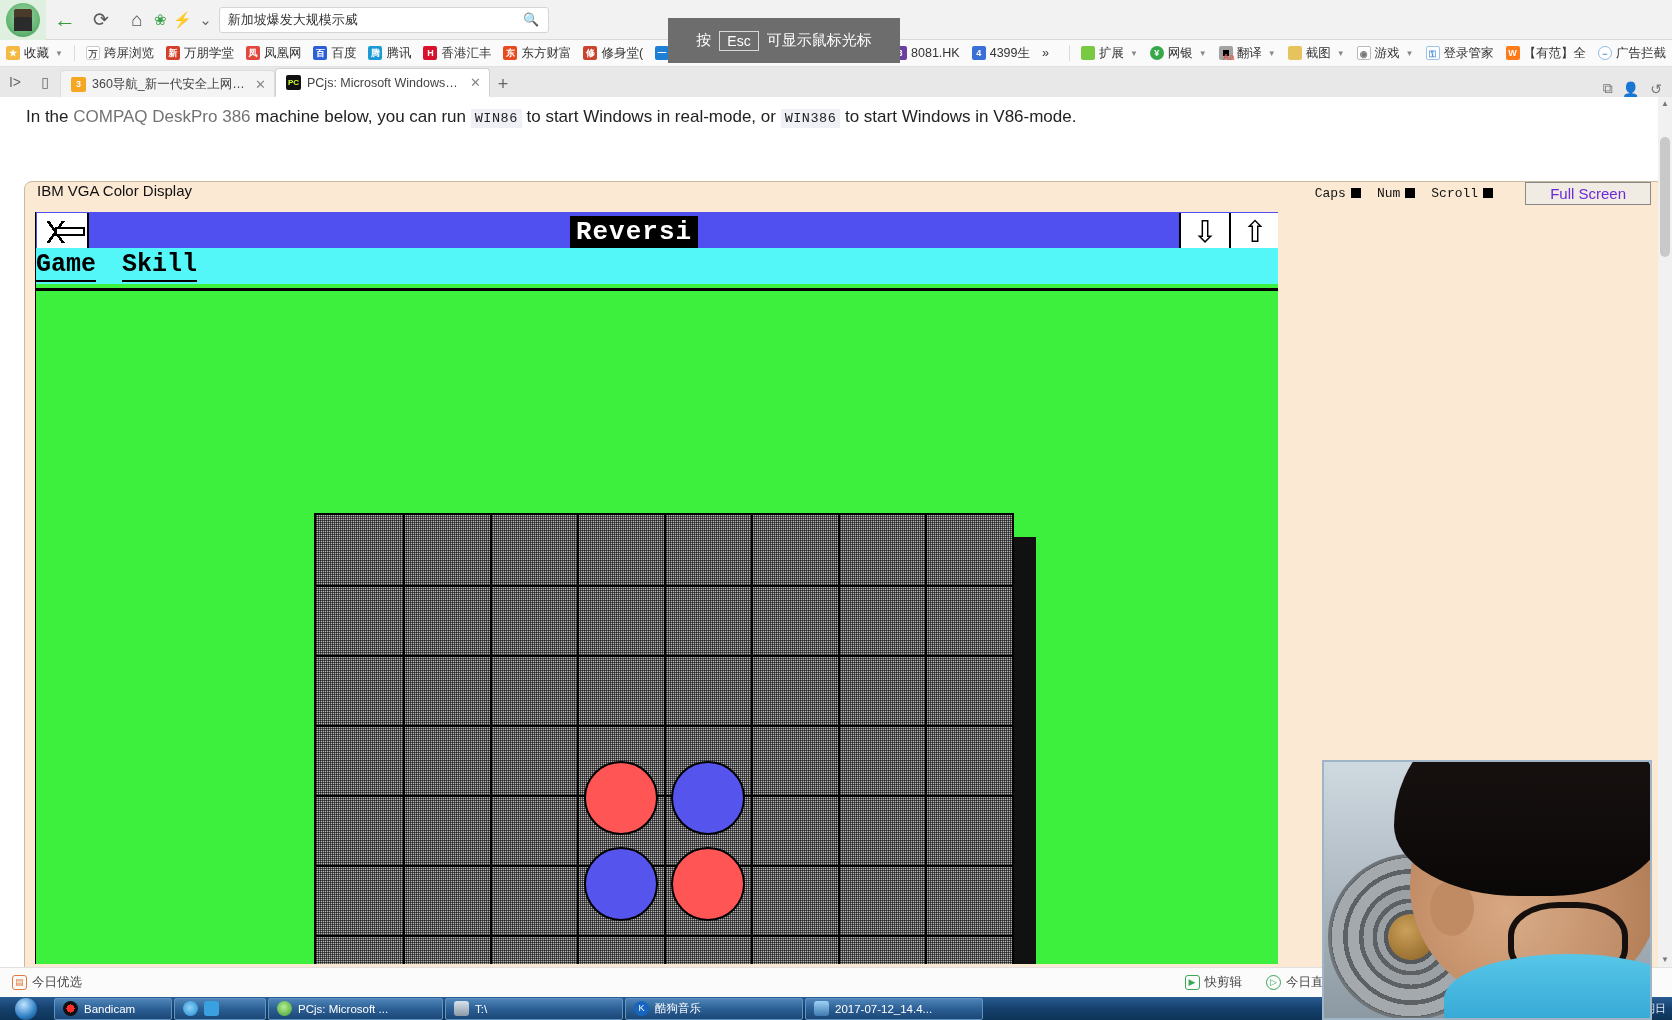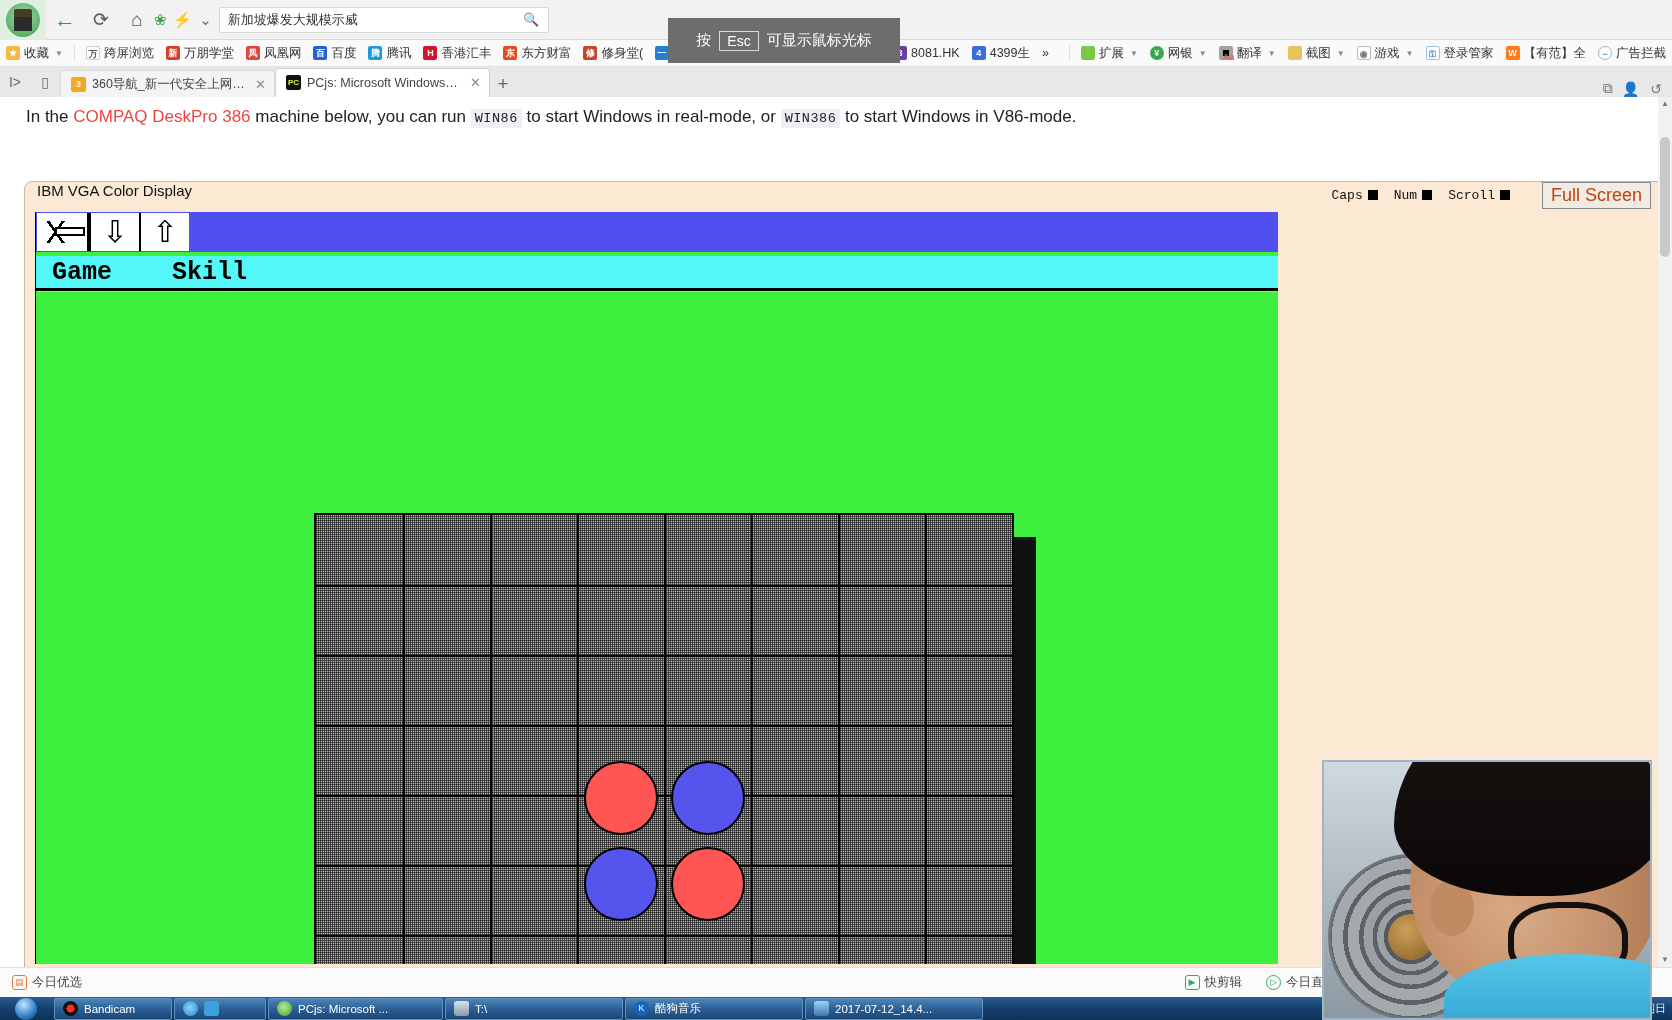--- a/index.html
+++ b/index.html
@@ -63,35 +63,35 @@
             line-height:15px;text-align:center;font-weight:bold;}
   .newtab{ width:26px;height:26px;display:flex;align-items:center;justify-content:center;
            font-size:18px;color:#666;}
   .strip-right{ margin-left:auto; display:flex; align-items:center; gap:10px; padding-right:10px;
                 color:#777; font-size:14px;}
 
   
   .page { position:absolute; top:97px; left:0; width:1672px; height:870px;
           background:#fff; overflow:hidden; }
   .intro { font-size:17px; color:#222; padding:10px 0 0 26px; font-family:"Liberation Sans",sans-serif;}
-  .intro a{ color:#ef4444; text-decoration:none;}
+  .intro a{ color:#737373; text-decoration:none;}
   .intro code{ font-family:"Liberation Mono",monospace; font-size:13.5px; background:#eef0f5;
                padding:2px 4px; color:#222; letter-spacing:0.5px;}
   .h-title { text-align:center; font-size:28px; font-weight:400; color:#1a1a1a; margin-top:19px;
              padding-right:165px;}
 
   .machine { position:absolute; left:24px; top:84px; width:1640px; height:790px;
              background:#fbe9d4; border:1px solid #c9b99f; border-radius:8px 8px 0 0; }
   .mach-head { height:30px; display:flex; align-items:flex-start; padding:0 12px;
                font-size:15px; color:#111; }
   .mach-head .lights{ margin-left:auto; display:flex; align-items:center; gap:16px;
                       font-family:"Liberation Mono",monospace; font-size:13px; color:#111;}
   .led{ display:inline-block; width:10px;height:10px;background:#000;margin-left:5px;vertical-align:-1px;}
-  .fsbtn{ border:1px solid #888; background:#f0ece4; font-size:18px; padding:2px 8px;
-          margin-left:16px; font-family:"Liberation Sans",sans-serif; color:#c2410c;}
+  .fsbtn{ border:1px solid #888; background:#f0ece4; font-size:15px; padding:2px 24px;
+          margin-left:16px; font-family:"Liberation Sans",sans-serif; color:#6d28d9;}
 
   
   .screen { position:absolute; left:10px; top:30px; width:1243px; height:752px;
             background:#3ef03e; overflow:hidden; border-left:1px solid #000; }
 
   .w-title { position:absolute; left:0; top:0; width:1243px; height:40px; background:#5050f0;
              display:flex; align-items:center; }
   .sysmenu { width:52px; height:38px; background:#fff; border-right:2px solid #000;
              position:relative; flex:none; margin:1px 0 1px 1px;}
   .sysmenu::before{ content:""; position:absolute; left:7px; top:8px; width:24px; height:22px;
@@ -100,22 +100,22 @@
           linear-gradient(55deg, transparent 45%, #000 45%, #000 53%, transparent 53%);}
   .sysmenu .bar{ position:absolute; left:18px; top:14px; width:30px; height:9px;
                  background:#fff; border:2px solid #000;}
   .w-title .tt{ flex:1; text-align:center; }
   .w-title .tt span{ background:#000; color:#fff; font-family:"Liberation Mono",monospace;
                      font-size:26px; letter-spacing:1px; padding:1px 6px; font-weight:bold;}
   .wbtn{ width:50px;height:38px;background:#fff;border-left:2px solid #000;
          display:flex;align-items:center;justify-content:center;font-size:30px;color:#000;
          flex:none; margin:1px 0; font-family:"DejaVu Sans",sans-serif; line-height:1;}
 
-  .w-menu { position:absolute; left:0; top:44px; width:1243px; height:36px; background:#54f7f7;
-            display:flex; align-items:center; gap:60px; padding-left:16px;
+  .w-menu { position:absolute; left:0; top:36px; width:1243px; height:36px; background:#54f7f7;
+            display:flex; align-items:center; gap:26px; 
             font-family:"Liberation Mono",monospace; font-size:25px; color:#000; font-weight:bold;}
   .w-menu span{ border-bottom:2px solid #000; padding-bottom:1px;}
   .w-sep{ position:absolute; left:0; top:76px; width:1243px; height:3px; background:#000;}
 
   .board { position:absolute; left:278px; top:301px; width:700px; height:560px; }
   .board .shadow-r{ position:absolute; left:700px; top:24px; width:22px; height:560px; background:#111;}
   .board .grid{ position:absolute; left:0; top:0; width:700px; height:560px;
      background-color:#b5b5b5;
      background-image:
        repeating-linear-gradient(0deg, rgba(0,0,0,.55) 0 1px, transparent 1px 2px),
@@ -367,20 +367,23 @@
           <button class="fsbtn">Full Screen</button>
         </div>
       </div>
 
       <div class="screen">
 
         <div class="w-title">
           <div class="sysmenu">
               <span class="bar"></span>
             </div>
+          <div class="tt">
+            <span>Reversi</span>
+          </div>
           <div class="wbtn">⇩</div>
           <div class="wbtn">⇧</div>
         </div>
 
         <div class="w-menu">
           <span>Game</span>
           <span>Skill</span>
         </div>
         <div class="w-sep"></div>
 

